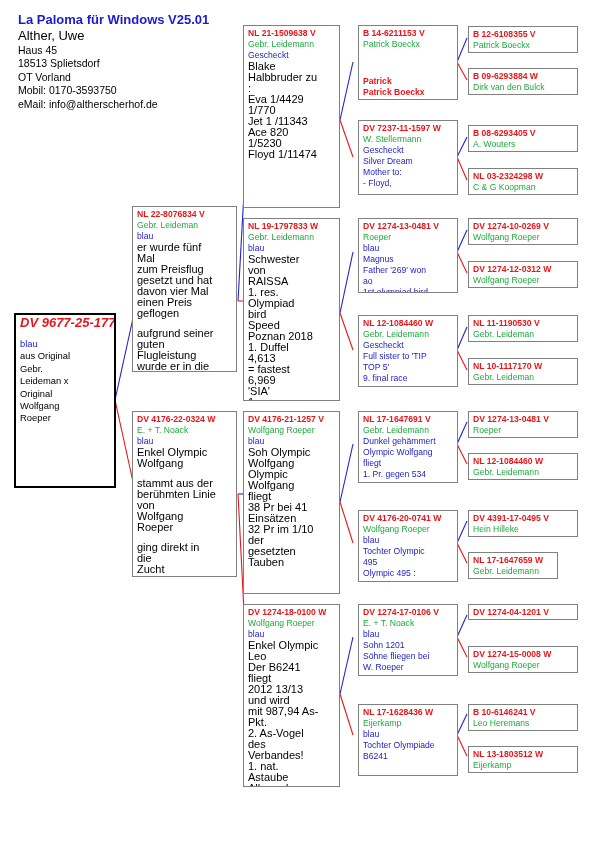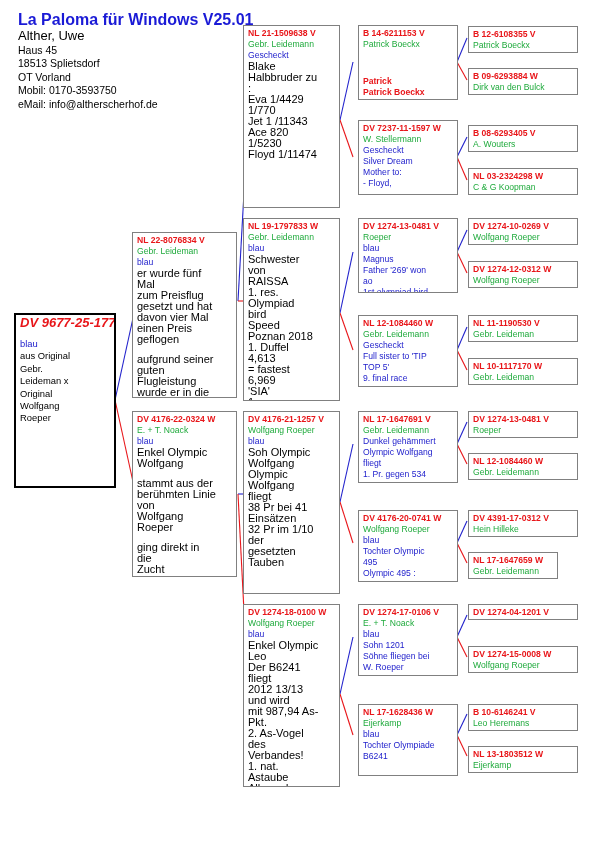--- a/index.html
+++ b/index.html
@@ -6,21 +6,21 @@
   html, body { margin:0; padding:0; }
   body {
     width:600px; height:848px; position:relative;
     background:#ffffff;
     font-family:"Liberation Sans", sans-serif;
     overflow:hidden;
   }
   #lines { position:absolute; left:0; top:0; width:600px; height:848px; z-index:1; pointer-events:none; }
 
   .hdr { position:absolute; left:18px; top:12px; z-index:3; }
-  .hdr-title { color:#1a1ad6; font-weight:bold; font-size:16px; line-height:15px; }
+  .hdr-title { color:#1a1ad6; font-weight:bold; font-size:13px; line-height:15px; }
   .hdr-owner { color:#000; font-size:13px; line-height:17px; }
   .hdr-line { color:#000; font-size:10.5px; line-height:13.4px; }
 
   .box {
     position:absolute; z-index:2;
     border:1px solid #808080;
     background:#ffffff;
     padding:2px 20px 2px 4px;
     overflow:hidden;
   }
@@ -94,21 +94,21 @@
 <div class="box subject" style="left:14px; top:313px; width:102px; height:175px;">
   <div class="ring">DV 9677-25-1771</div>
   <div class="gap"></div>
   <div class="colour">blau</div>
   <div class="notes">aus Original Gebr.
 Leideman x
 Original Wolfgang
 Roeper</div>
 </div>
 
-<div class="box" style="left:132px; top:232px; width:105px; height:166px;">
+<div class="box" style="left:132px; top:206px; width:105px; height:166px;">
   <div class="ring">NL 22-8076834 V</div>
   <div class="breeder">Gebr. Leideman</div>
   <div class="colour">blau</div>
   <div class="notes">er wurde fünf Mal
 zum Preisflug
 gesetzt und hat
 davon vier Mal
 einen Preis geflogen</div>
   <div class="gap"></div>
   <div class="notes">aufgrund seiner
@@ -300,21 +300,21 @@
 </div>
 <div class="box" style="left:468px; top:411px; width:110px; height:27px;">
   <div class="ring">DV 1274-13-0481 V</div>
   <div class="breeder">Roeper</div>
 </div>
 <div class="box" style="left:468px; top:453px; width:110px; height:27px;">
   <div class="ring">NL 12-1084460 W</div>
   <div class="breeder">Gebr. Leidemann</div>
 </div>
 <div class="box" style="left:468px; top:510px; width:110px; height:27px;">
-  <div class="ring">DV 4391-17-0312 V</div>
+  <div class="ring">DV 4391-17-0495 V</div>
   <div class="breeder">Hein Hilleke</div>
 </div>
 <div class="box" style="left:468px; top:552px; width:90px; height:27px;">
   <div class="ring">NL 17-1647659 W</div>
   <div class="breeder">Gebr. Leidemann</div>
 </div>
 <div class="box" style="left:468px; top:604px; width:110px; height:16px;">
   <div class="ring">DV 1274-04-1201 V</div>
   <div class="breeder">Wolfgang Roeper</div>
 </div>

